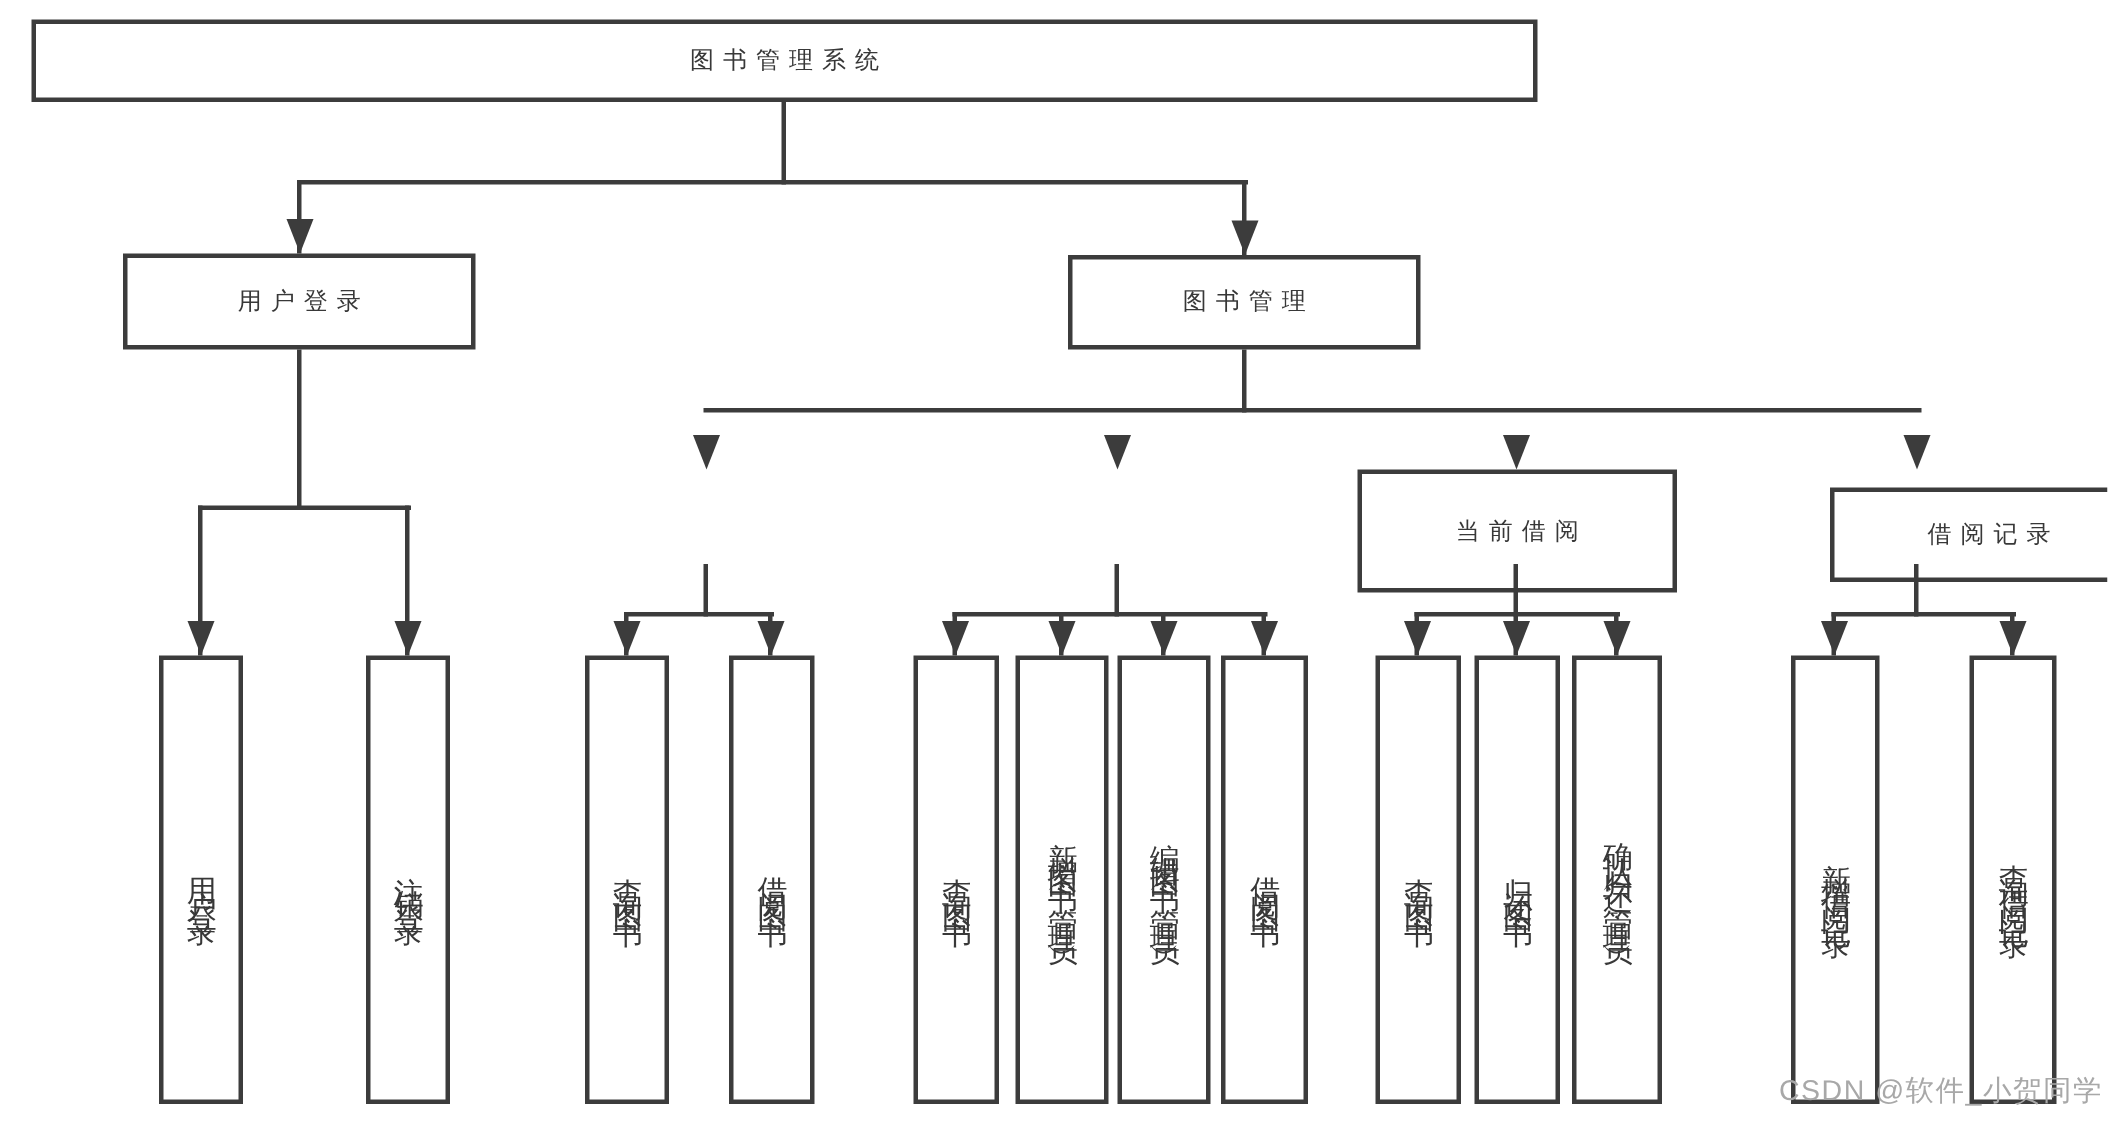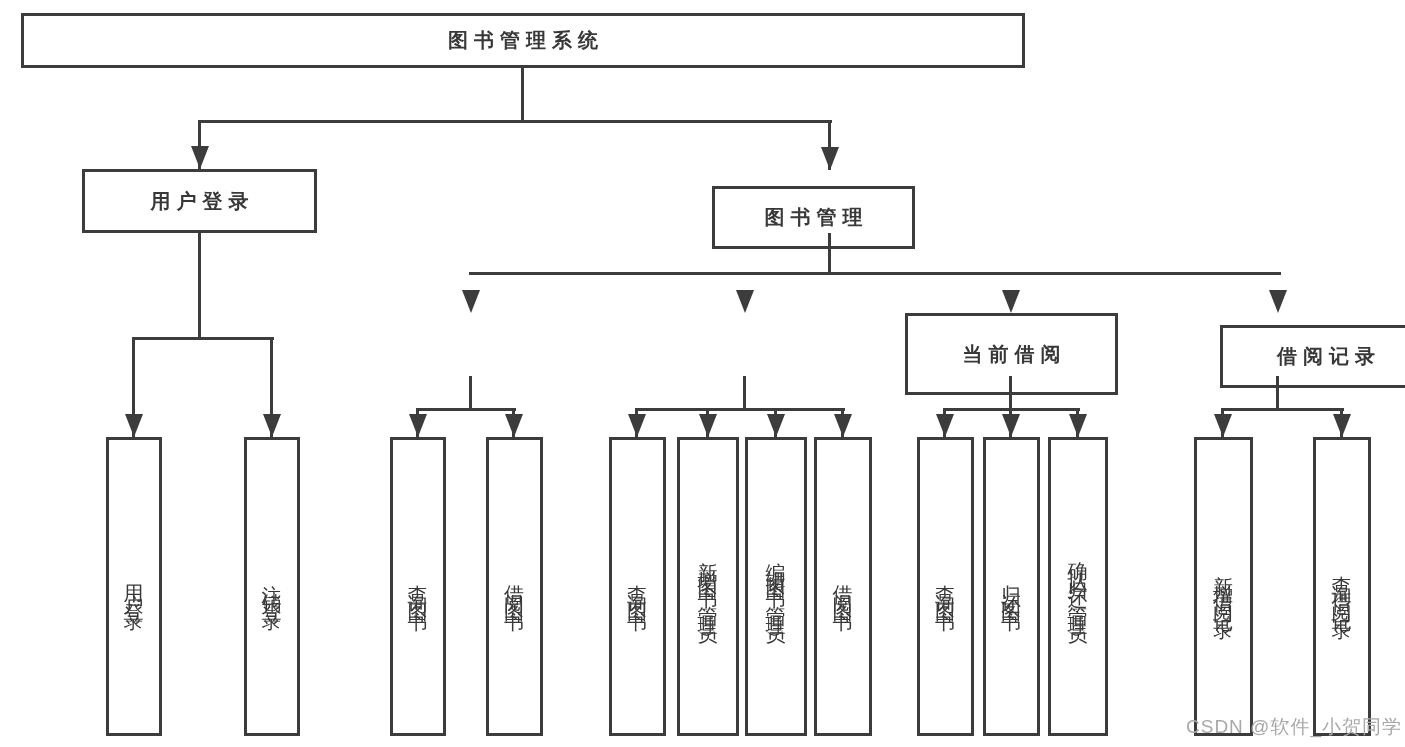--- a/index.html
+++ b/index.html
@@ -20,25 +20,24 @@
     position: absolute;
     box-sizing: border-box;
     border: 3px solid #3c3c3c;
     background: #ffffff;
     display: flex;
     align-items: center;
     justify-content: center;
     color: #383838;
   }
   .hlabel {
-    font-size: 20px;
+    font-size: 16px;
     letter-spacing: 6px;
     text-indent: 6px;
     white-space: nowrap;
-    font-weight: bold;
   }
   .vbox {
     writing-mode: vertical-rl;
     text-orientation: mixed;
     font-size: 20px;
     letter-spacing: 9px;
     line-height: 1;
     padding: 8px 0;
   }
   .hl {
@@ -75,21 +74,21 @@
 
 <div id="canvas">
 
   <div class="box" style="left:21px; top:13px; width:1004px; height:55px;">
     <span class="hlabel">图书管理系统</span>
   </div>
 
   <div class="box" style="left:82px; top:169px; width:235px; height:64px;">
     <span class="hlabel">用户登录</span>
   </div>
-  <div class="box" style="left:712px; top:186px; width:203px; height:63px;">
+  <div class="box" style="left:712px; top:170px; width:235px; height:63px;">
     <span class="hlabel">图书管理</span>
   </div>
 
   <div class="box" style="left:905px; top:313px; width:213px; height:82px;">
     <span class="hlabel">当前借阅</span>
   </div>
   <div class="box" style="left:1172px; top:325px; width:212px; height:63px;margin-left:48px;">
     <span class="hlabel">借阅记录</span>
   </div>
 

